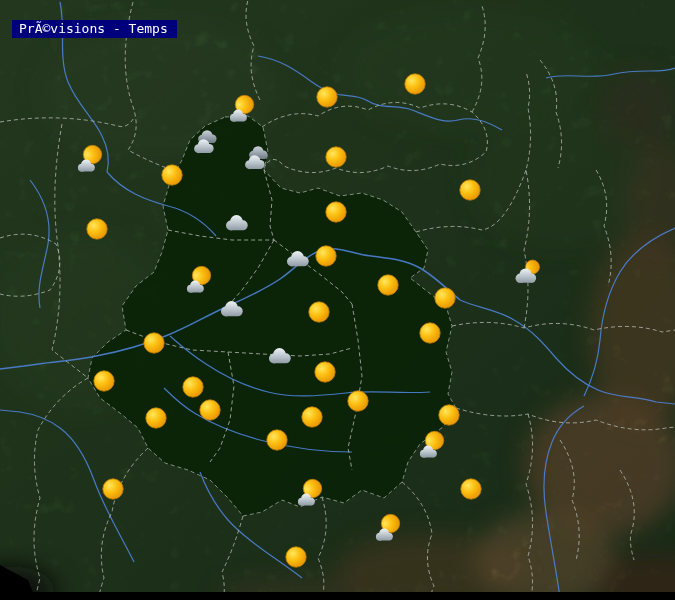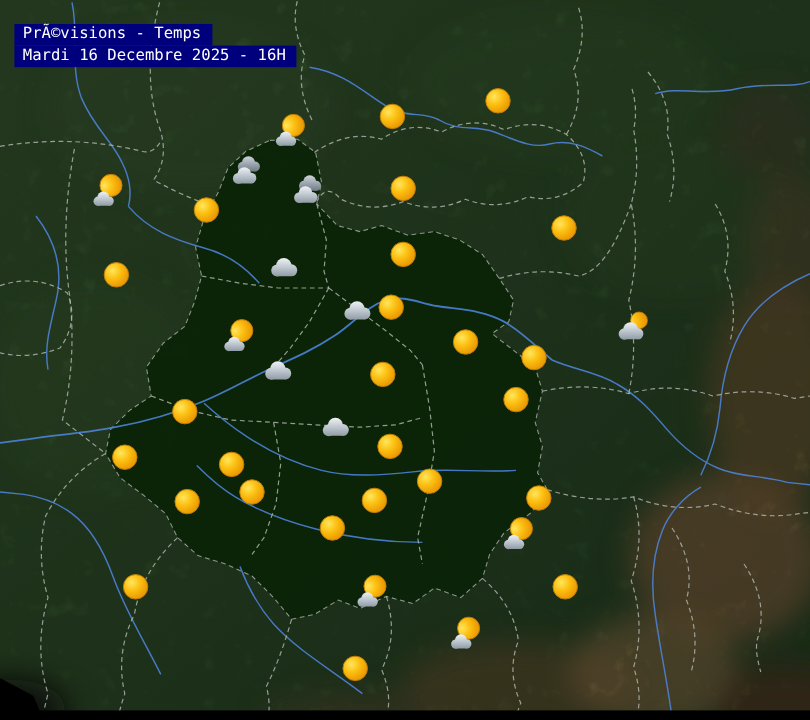--- a/index.html
+++ b/index.html
@@ -196,16 +196,15 @@
         <use href="#icon-sun" xlink:href="#icon-sun" transform="translate(113,489)"></use>
         <use href="#icon-sun" xlink:href="#icon-sun" transform="translate(471,489)"></use>
         <use href="#icon-sun-cloud" xlink:href="#icon-sun-cloud" transform="translate(310,492)"></use>
         <use href="#icon-sun-cloud" xlink:href="#icon-sun-cloud" transform="translate(388,527)"></use>
         <use href="#icon-sun" xlink:href="#icon-sun" transform="translate(296,557)"></use>
       </g>
   </svg>
 
   <div class="titlebar">
     <div class="title-line">PrÃ©visions - Temps</div>
-    <div class="title-line">Mardi 16 Decembre 2025 - 16H</div>
   </div>
 
 </div>
 
 </body></html>

